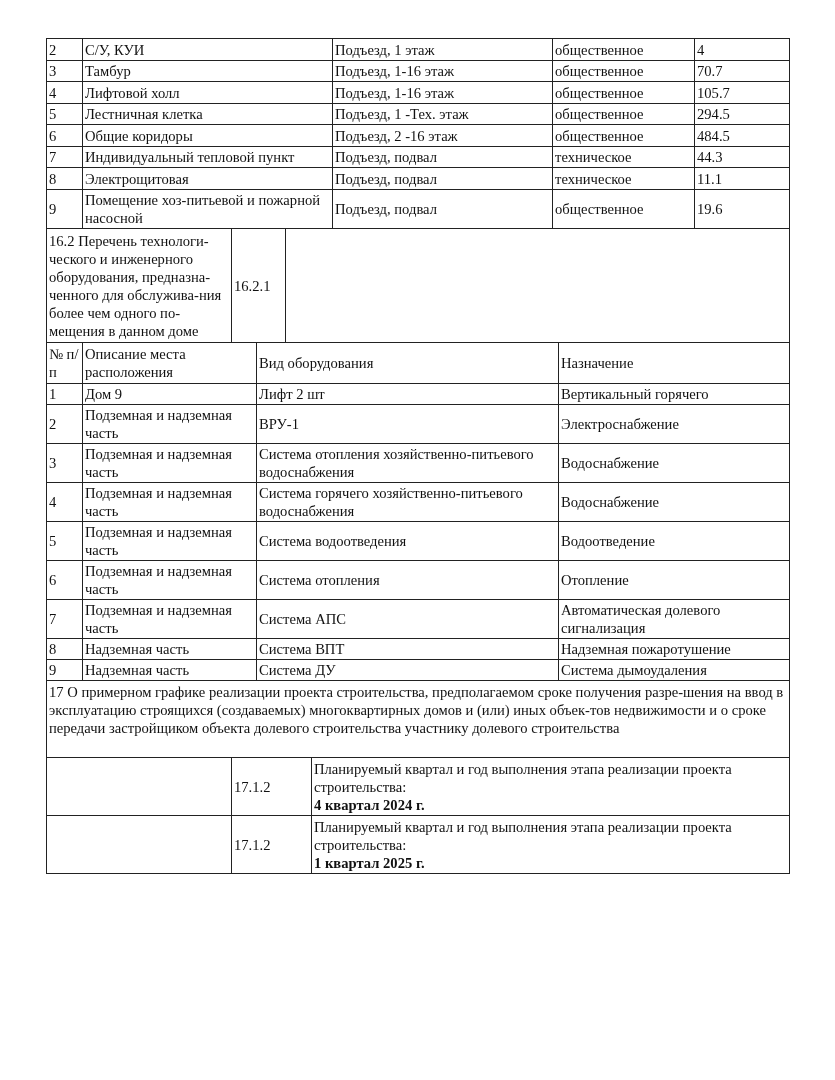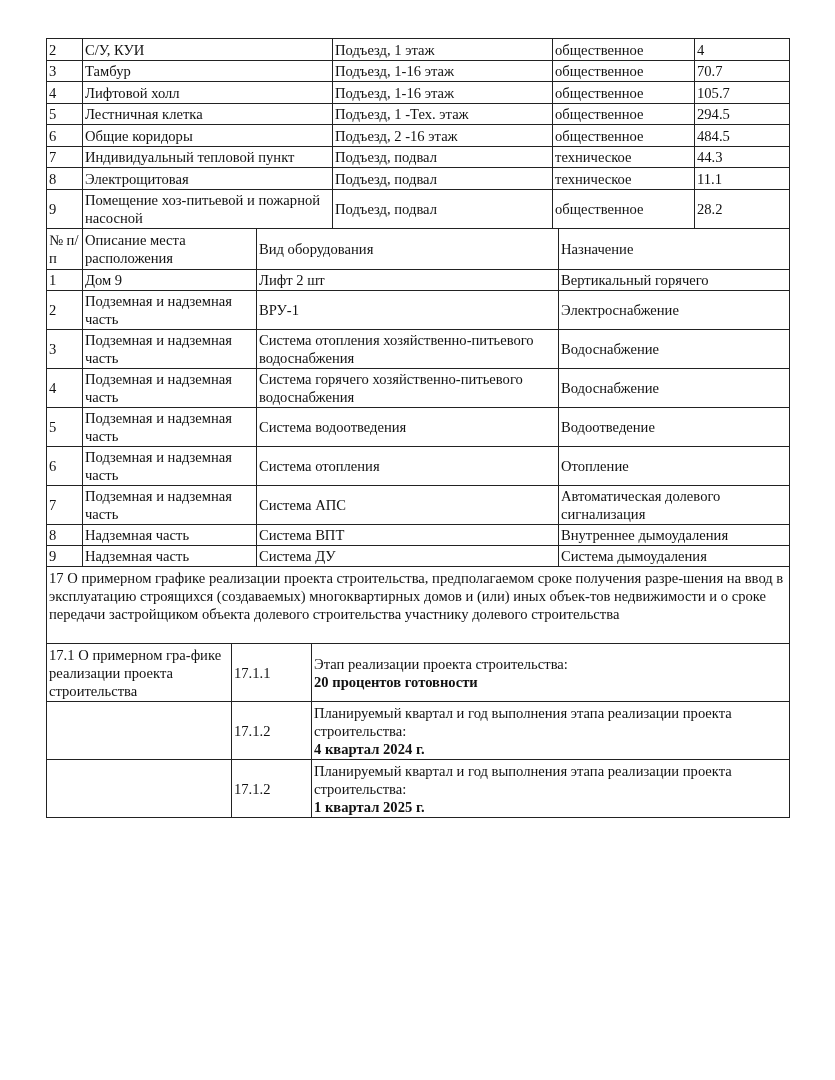--- a/index.html
+++ b/index.html
@@ -81,25 +81,39 @@
           <td>Электрощитовая</td>
           <td>Подъезд, подвал</td>
           <td>техническое</td>
           <td>11.1</td>
         </tr>
         <tr class="tall">
           <td>9</td>
           <td>Помещение хоз-питьевой и пожарной насосной</td>
           <td>Подъезд, подвал</td>
           <td>общественное</td>
-          <td>28.2</td>
+          <td>19.6</td>
         </tr>
       </tbody>
   </table>
 
+  <table class="t2" style="border-top:none">
+    <colgroup>
+        <col style="width:185px">
+        <col style="width:54px">
+        <col style="width:504px">
+      </colgroup>
+    <tbody>
+        <tr>
+      <td style="border-top:none">16.2 Перечень технологи-ческого и инженерного оборудования, предназна-ченного для обслужива-ния более чем одного по-мещения в данном доме</td>
+      <td style="border-top:none">16.2.1</td>
+      <td style="border-top:none"></td>
+    </tr>
+  </tbody>
+    </table>
 
   <table class="t3">
     <colgroup>
         <col style="width:36px">
         <col style="width:174px">
         <col style="width:302px">
         <col style="width:231px">
       </colgroup>
     <thead>
       <tr class="hdr">
@@ -149,21 +163,21 @@
         <tr class="tall">
           <td>7</td>
           <td>Подземная и надземная часть</td>
           <td>Система АПС</td>
           <td>Автоматическая долевого сигнализация</td>
         </tr>
         <tr>
           <td>8</td>
           <td>Надземная часть</td>
           <td>Система ВПТ</td>
-          <td>Внутреннее дымоудаления</td>
+          <td>Надземная пожаротушение</td>
         </tr>
         <tr>
           <td>9</td>
           <td>Надземная часть</td>
           <td>Система ДУ</td>
           <td>Система дымоудаления</td>
         </tr>
       </tbody>
   </table>
 
@@ -173,25 +187,20 @@
         <col style="width:80px">
         <col style="width:478px">
       </colgroup>
     <tbody>
         <tr>
       <td colspan="3" class="intro" style="border-top:none">17 О примерном графике реализации проекта строительства, предполагаемом сроке получения разре-шения на ввод в эксплуатацию строящихся (создаваемых) многоквартирных домов и (или) иных объек-тов недвижимости и о сроке передачи застройщиком объекта долевого строительства участнику долевого строительства</td>
     </tr>
     </tbody>
       <tbody id="s17-body">
         <tr class="row3">
-          <td class="mid">17.1 О примерном гра-фике реализации проекта строительства</td>
-          <td class="mid">17.1.1</td>
-          <td class="mid"><div>Этап реализации проекта строительства:</div><b>20 процентов готовности</b></td>
-        </tr>
-        <tr class="row3">
           <td class="mid"></td>
           <td class="mid">17.1.2</td>
           <td class="mid"><div>Планируемый квартал и год выполнения этапа реализации проекта строительства:</div><b>4 квартал 2024 г.</b></td>
         </tr>
         <tr class="row3">
           <td class="mid"></td>
           <td class="mid">17.1.2</td>
           <td class="mid"><div>Планируемый квартал и год выполнения этапа реализации проекта строительства:</div><b>1 квартал 2025 г.</b></td>
         </tr>
       </tbody>

